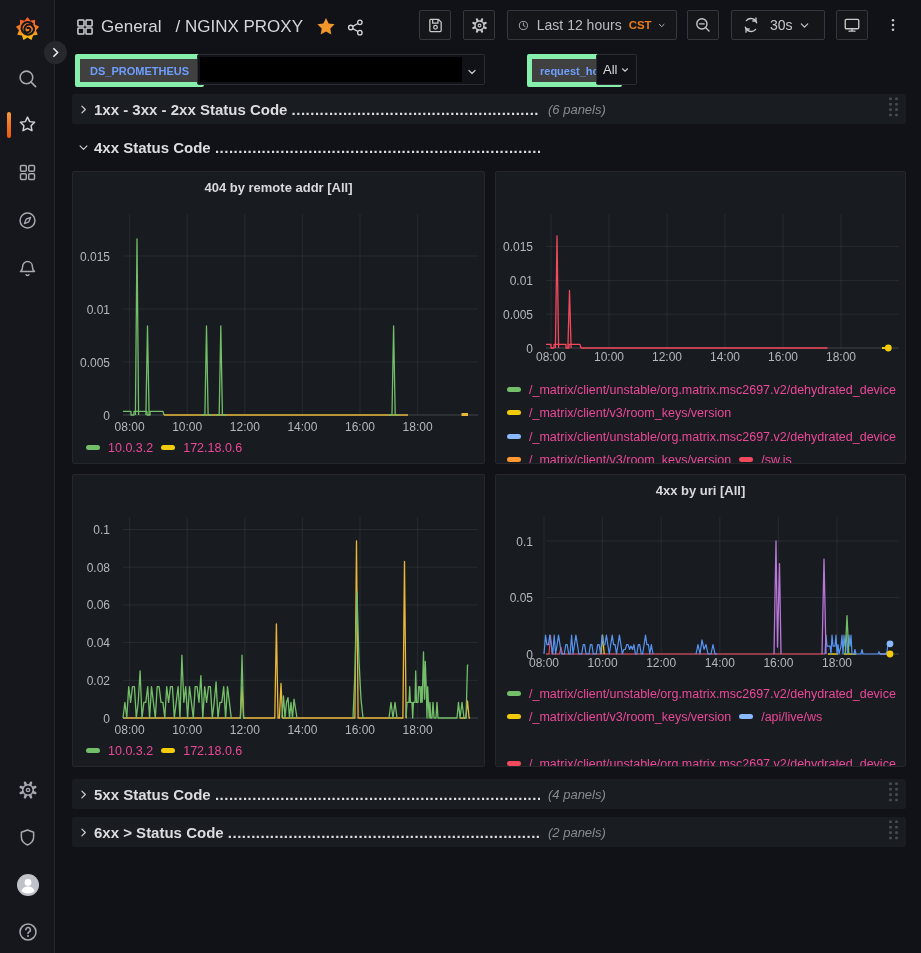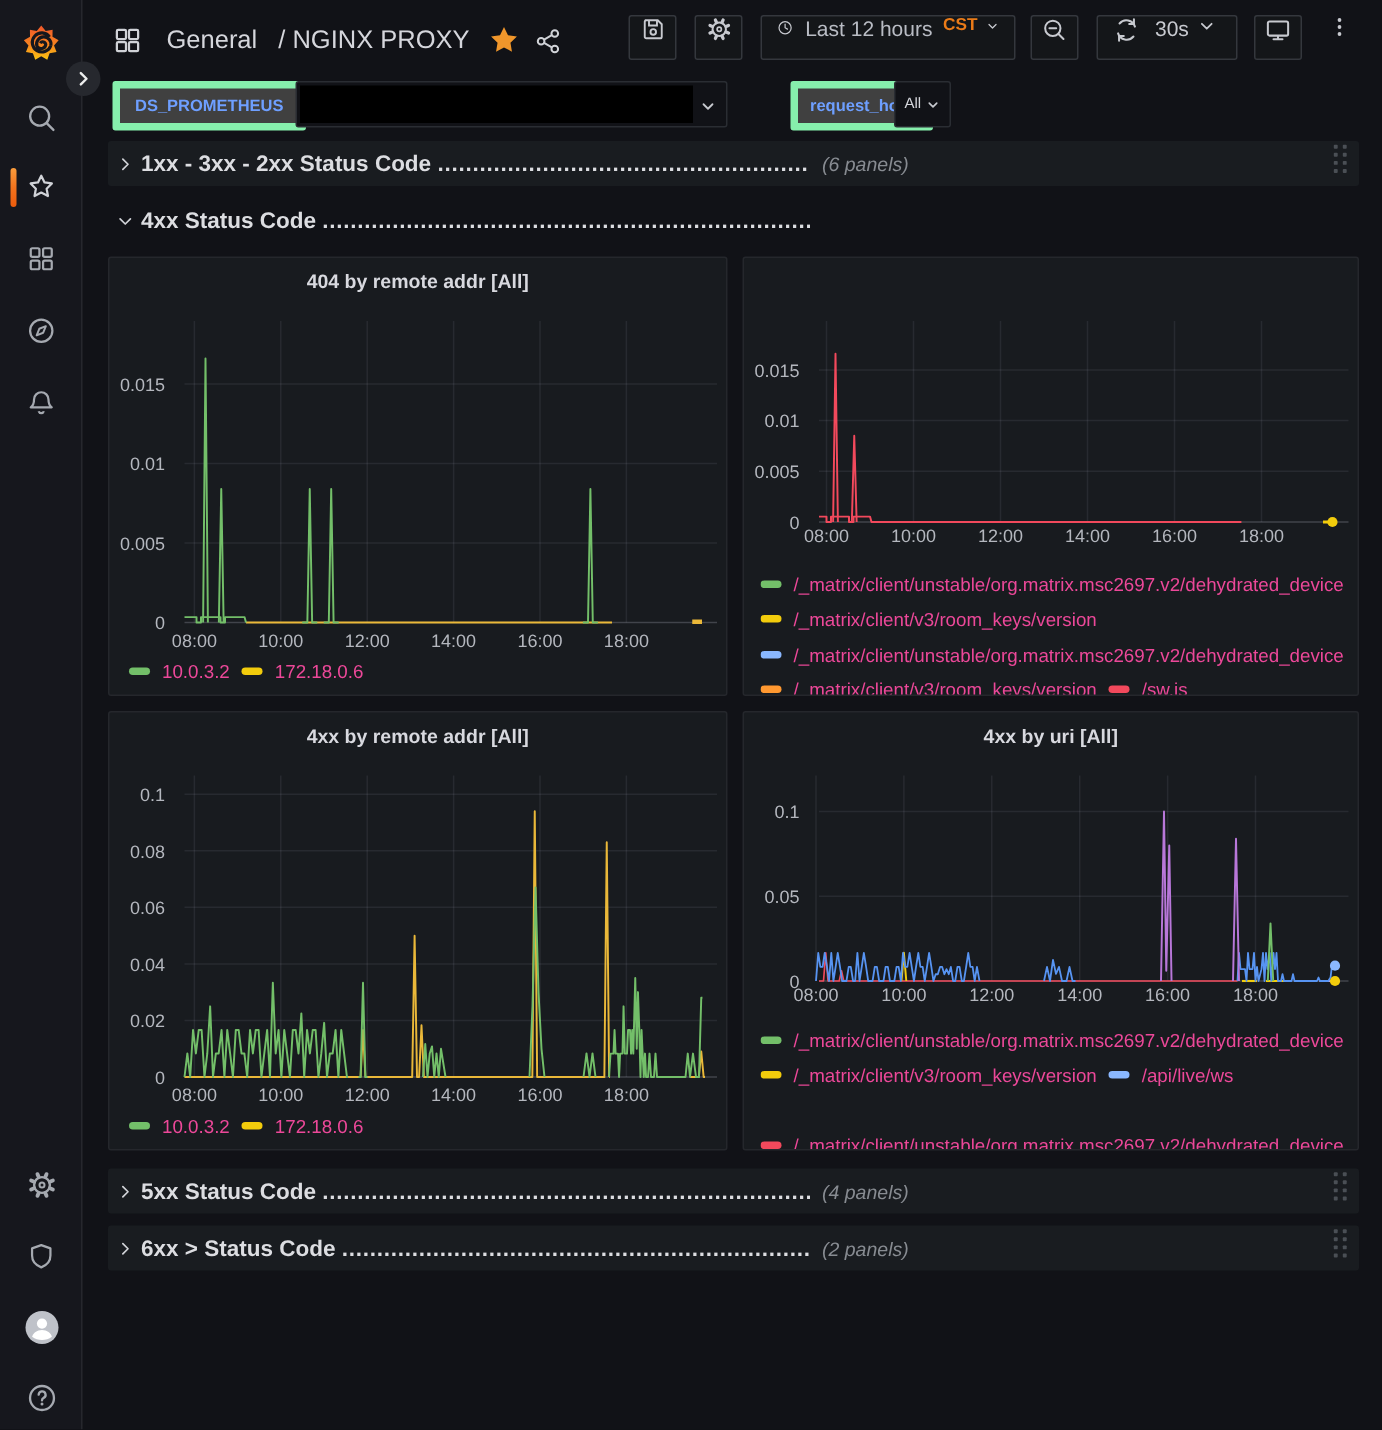--- a/index.html
+++ b/index.html
@@ -1,40 +1,40 @@
 <!DOCTYPE html>
 <html><head><meta charset="utf-8"><style>
 * { margin:0; padding:0; box-sizing:border-box; }
 html,body { width:921px; height:953px; background:#111217; font-family:"Liberation Sans",sans-serif; overflow:hidden; }
 #root { position:relative; width:921px; height:953px; }
 
 #sidebar { position:absolute; left:0; top:0; width:55px; height:953px; background:#16171d; border-right:1px solid #26272d; }
 .sico { position:absolute; left:0; width:55px; text-align:center; }
 
-.hbtn { position:absolute; top:10px; height:30px; background:#141619; border:1px solid #34373d; border-radius:2px; display:flex; align-items:flex-start; justify-content:center; color:#c7c9cf; }
+.hbtn { position:absolute; top:10px; height:30px; background:#141619; border:1px solid #34373d; border-radius:2px; display:flex; align-items:center; justify-content:center; color:#c7c9cf; }
 .panel { position:absolute; background:#181b1f; border:1px solid #25272c; border-radius:2px; overflow:hidden; }
 .ptitle { position:absolute; top:8px; left:0; right:0; text-align:center; color:#d8d9df; font-size:13px; font-weight:bold; }
 .legend { position:absolute; color:#ec4899; font-size:12.5px; white-space:nowrap; }
 .rowh { position:absolute; left:72px; width:834px; height:30px; border-radius:2px; display:flex; align-items:center; padding-left:6px; }
 .rowt { color:#dcdde1; font-size:15px; font-weight:bold; white-space:nowrap; overflow:hidden; width:446px; flex:none; }
 .dots { font-weight:bold; letter-spacing:0.5px; color:#dcdde1; }
 .pcount { color:#878b91; font-size:13px; font-style:italic; margin-left:8px; flex:none; }
 .dragh { margin-left:auto; margin-right:6px; opacity:0.9; }
 .vlabel { position:absolute; top:54px; height:33px; display:flex; align-items:center; padding:0 10px; background:#404040; border:5px solid #86efac; border-radius:2px; color:#6e9fff; font-size:11px; font-weight:bold; }
 </style></head><body>
 <div id="root">
 
 <div style="position:absolute;left:75px;top:16px;display:flex;align-items:center;">
       <svg width="20" height="20" viewBox="0 0 24 24" fill="none" xmlns="http://www.w3.org/2000/svg">
         <rect x="3.5" y="3.5" width="7.3" height="7.3" rx="1" stroke="#d0d2d7" stroke-width="1.8"></rect>
         <rect x="13.2" y="3.5" width="7.3" height="7.3" rx="1" stroke="#d0d2d7" stroke-width="1.8"></rect>
         <rect x="3.5" y="13.2" width="7.3" height="7.3" rx="1" stroke="#d0d2d7" stroke-width="1.8"></rect>
         <rect x="13.2" y="13.2" width="7.3" height="7.3" rx="1" stroke="#d0d2d7" stroke-width="1.8"></rect>
       </svg>
-<span style="color:#d5d6dc;font-size:17px;margin-left:16px;">General</span>
+<span style="color:#d5d6dc;font-size:17px;margin-left:6px;">General</span>
 <span style="color:#d5d6dc;font-size:17px;margin-left:14px;">/ NGINX PROXY</span>
 <span style="margin-left:12px;display:flex;align-items:center">
         <svg width="22" height="22" viewBox="0 0 24 24" fill="none" xmlns="http://www.w3.org/2000/svg">
           <path d="M12 2.2l2.9 5.9 6.5 1-4.7 4.5 1.1 6.5-5.8-3.1-5.8 3.1 1.1-6.5-4.7-4.5 6.5-1z" fill="#f0962b"></path>
         </svg>
       </span>
 <span style="margin-left:9px;display:flex;align-items:center">
         <svg width="19" height="19" viewBox="0 0 24 24" fill="none" xmlns="http://www.w3.org/2000/svg">
           <circle cx="6" cy="12" r="2.8" stroke="#d0d2d7" stroke-width="1.7"></circle>
           <circle cx="17.5" cy="5.5" r="2.8" stroke="#d0d2d7" stroke-width="1.7"></circle>
@@ -111,21 +111,21 @@
     </div>
 
 <div class="vlabel" style="left:75px;">DS_PROMETHEUS</div>
 <div style="position:absolute;left:197px;top:54px;width:288px;height:31px;background:#111217;border:1px solid #2a2d33;border-radius:2px;display:flex;align-items:center;">
   <div style="position:absolute;left:2px;top:2px;width:262px;height:25px;background:#000;"></div>
   <div style="position:absolute;right:6px;top:9px;"><svg width="12" height="12" viewBox="0 0 24 24" style="margin-left:4px">
           <path d="M6 9l6 6 6-6" stroke="#c7c9cf" stroke-width="2.4" fill="none" stroke-linecap="round" stroke-linejoin="round"></path>
         </svg></div>
 </div>
 <div class="vlabel" style="left:527px;padding:0 8px;">request_host</div>
-<div style="position:absolute;left:596px;top:54px;height:31px;display:flex;align-items:center;padding:0 6px;background:#111217;border:1px solid #2a2d33;border-radius:2px;color:#d5d6dc;font-size:10px;font-weight:500;">All<svg width="10" height="10" viewBox="0 0 24 24" style="margin-left:3px">
+<div style="position:absolute;left:596px;top:54px;height:31px;display:flex;align-items:center;padding:0 6px;background:#111217;border:1px solid #2a2d33;border-radius:2px;color:#d5d6dc;font-size:13px;font-weight:500;">All<svg width="10" height="10" viewBox="0 0 24 24" style="margin-left:3px">
         <path d="M6 9l6 6 6-6" stroke="#c7c9cf" stroke-width="2.6" fill="none" stroke-linecap="round" stroke-linejoin="round"></path>
       </svg></div>
 
 <div class="rowh" style="top:94px;background:#191c20;">
 <svg width="11" height="11" viewBox="0 0 24 24" style="margin-right:5px;flex:none">
         <path d="M8.5 4.5l7.5 7.5-7.5 7.5" stroke="#d0d2d7" stroke-width="2.5" fill="none" stroke-linecap="round" stroke-linejoin="round"></path>
       </svg>
       <div class="rowt">1xx - 3xx - 2xx Status Code&nbsp;<span class="dots">........................................................................................................................</span></div>
       <div class="pcount">(6 panels)</div>
       <div class="dragh"><svg width="13" height="21" viewBox="0 0 13 21">
@@ -249,21 +249,20 @@
         <polyline points="71.9,176.0 73.5,118.5 75.1,176.0" fill="none" stroke="#f2495c" stroke-width="1.3" stroke-linejoin="round"></polyline>
         <polyline points="386.0,176.0 392.0,176.0" fill="none" stroke="#f2cc0c" stroke-width="2.0" stroke-linejoin="round"></polyline>
         <circle cx="392.3" cy="176.0" r="3.4" fill="#f2cc0c"></circle>
       </svg>
 <div class="legend" style="left:11px;top:210.5px;width:392px;overflow:hidden"><span style="white-space:nowrap;margin-right:8px"><span style="display:inline-block;width:14px;height:5px;border-radius:2.5px;background:#73bf69;vertical-align:middle;margin-right:8px;position:relative;top:-1px"></span>/_matrix/client/unstable/org.matrix.msc2697.v2/dehydrated_device</span></div>
       <div class="legend" style="left:11px;top:234.0px;width:392px;overflow:hidden"><span style="white-space:nowrap;margin-right:8px"><span style="display:inline-block;width:14px;height:5px;border-radius:2.5px;background:#f2cc0c;vertical-align:middle;margin-right:8px;position:relative;top:-1px"></span>/_matrix/client/v3/room_keys/version</span></div>
       <div class="legend" style="left:11px;top:257.5px;width:392px;overflow:hidden"><span style="white-space:nowrap;margin-right:8px"><span style="display:inline-block;width:14px;height:5px;border-radius:2.5px;background:#8ab8ff;vertical-align:middle;margin-right:8px;position:relative;top:-1px"></span>/_matrix/client/unstable/org.matrix.msc2697.v2/dehydrated_device</span></div>
       <div class="legend" style="left:11px;top:281.0px;width:392px;overflow:hidden"><span style="white-space:nowrap;margin-right:8px"><span style="display:inline-block;width:14px;height:5px;border-radius:2.5px;background:#ff9830;vertical-align:middle;margin-right:8px;position:relative;top:-1px"></span>/_matrix/client/v3/room_keys/version</span><span style="white-space:nowrap;margin-right:8px"><span style="display:inline-block;width:14px;height:5px;border-radius:2.5px;background:#f2495c;vertical-align:middle;margin-right:8px;position:relative;top:-1px"></span>/sw.js</span></div>
 </div>
 <div class="panel" style="left:72px;top:474px;width:413px;height:293px">
-<div class="ptitle">4xx by remote addr [All]</div>
 <svg width="413" height="293" style="position:absolute;left:0;top:0" xmlns="http://www.w3.org/2000/svg">
         <line x1="50" y1="243" x2="405" y2="243" stroke="rgba(204,204,220,0.09)" stroke-width="1"></line>
         <line x1="50" y1="205.3" x2="405" y2="205.3" stroke="rgba(204,204,220,0.09)" stroke-width="1"></line>
         <line x1="50" y1="167.6" x2="405" y2="167.6" stroke="rgba(204,204,220,0.09)" stroke-width="1"></line>
         <line x1="50" y1="129.9" x2="405" y2="129.9" stroke="rgba(204,204,220,0.09)" stroke-width="1"></line>
         <line x1="50" y1="92.2" x2="405" y2="92.2" stroke="rgba(204,204,220,0.09)" stroke-width="1"></line>
         <line x1="50" y1="54.5" x2="405" y2="54.5" stroke="rgba(204,204,220,0.09)" stroke-width="1"></line>
         <line x1="56.6" y1="42" x2="56.6" y2="243.0" stroke="rgba(204,204,220,0.09)" stroke-width="1"></line>
         <line x1="114.2" y1="42" x2="114.2" y2="243.0" stroke="rgba(204,204,220,0.09)" stroke-width="1"></line>
         <line x1="171.8" y1="42" x2="171.8" y2="243.0" stroke="rgba(204,204,220,0.09)" stroke-width="1"></line>

